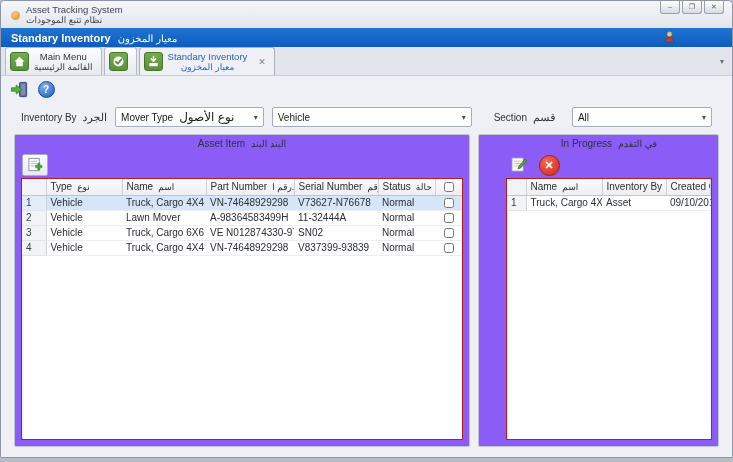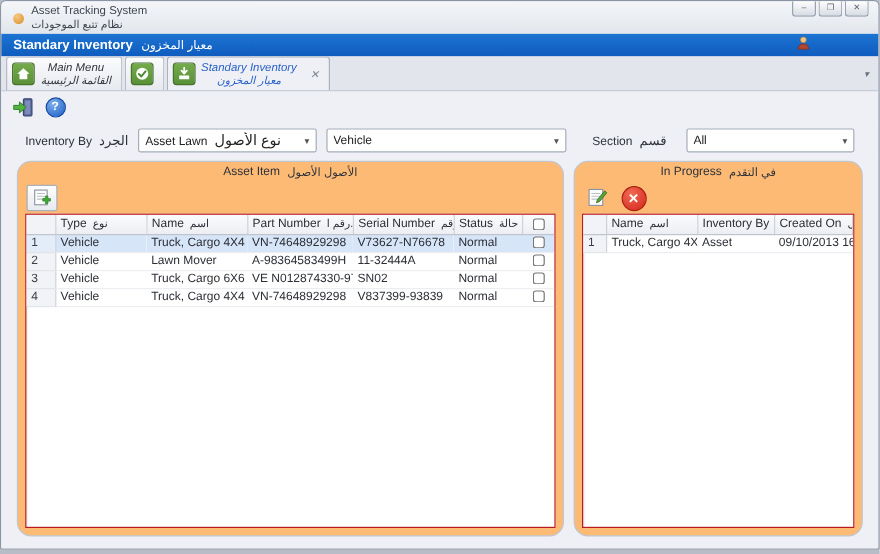--- a/index.html
+++ b/index.html
@@ -31,21 +31,21 @@
   .bluebar{height:19px;flex:0 0 19px;background:linear-gradient(#1d74d2,#0e5cbe);
     display:flex;align-items:center;justify-content:space-between;padding:0 10px;}
   .bluebar-left{display:flex;align-items:baseline;gap:7px;}
   .bluebar-en{color:#fff;font-weight:bold;font-size:11px;}
   .bluebar-ar{color:#fff;font-size:10px;}
   .bluebar-right{display:flex;align-items:center;gap:5px;}
   .user-name{color:#fff;font-weight:bold;font-size:9.5px;margin-top:29px;}
 
   
   .tabstrip{height:29px;flex:0 0 29px;background:#e2e5ec;border-bottom:1px solid #c9cdd6;
-    display:flex;align-items:flex-end;padding:0 4px;position:relative;font-style:italic;}
+    display:flex;align-items:flex-end;padding:0 4px;position:relative;}
   .tab{display:flex;align-items:center;gap:5px;height:28px;padding:0 8px 0 4px;
     border:1px solid #b6bbc6;border-bottom:none;border-radius:3px 3px 0 0;
     background:linear-gradient(#fbfcfd,#e6e9ef);margin-right:2px;cursor:default;}
   .tab.active{background:#eef0f5;border-color:#aab0bc;}
   .tab-icon{width:19px;height:19px;border-radius:3px;flex:0 0 auto;
     background:linear-gradient(#74ab4c,#5a9038);border:1px solid #47742c;
     display:flex;align-items:center;justify-content:center;}
   .tab-text{display:flex;flex-direction:column;line-height:10px;align-items:center;}
   .tab-en{font-size:9.5px;color:#33363e;}
   .tab-ar{font-size:9px;color:#33363e;}
@@ -74,24 +74,24 @@
   .combo .en{font-size:10px;color:#222;}
   .combo .ar{font-size:12px;color:#222;}
   .combo .arrow{font-size:8px;color:#555;margin-left:4px;}
   .combo-asset-type{width:156px;}
   .combo-vehicle{width:210px;}
   .flabel-section{margin-left:14px;width:74px;}
   .combo-section{width:147px;}
 
   
   .content{flex:1;display:flex;gap:8px;padding:2px 13px 10px 13px;background:#eef0f5;}
-  .panel{border:1px solid #c0c5cf;border-radius:12px;background:#fdba74;
+  .panel{border:1px solid #c0c5cf;border-radius:2px;background:#8b5cf6;
     display:flex;flex-direction:column;min-width:0;}
   .panel-left{flex:1;}
-  .panel-right{flex:0 0 241px;}
+  .panel-right{flex:0 0 241px;padding-left:21px;}
   .panel-caption{height:17px;flex:0 0 17px;display:flex;align-items:center;justify-content:center;gap:6px;}
   .panel-caption .en{font-size:10px;color:#2e323b;}
   .panel-caption .ar{font-size:9.5px;color:#2e323b;}
   .panel-toolbar{height:26px;flex:0 0 26px;display:flex;align-items:center;gap:6px;padding:0 7px;}
   .panel-body{flex:1;margin:0 6px 6px 6px;background:#fff;border:1px solid #b91c1c;
     box-shadow:inset 1px 1px 2px rgba(0,0,0,.10);overflow:hidden;}
 
   .icon-btn{width:26px;height:22px;border:1px solid #aab0bb;border-radius:2px;
     background:linear-gradient(#fdfdfe,#e7eaef);display:flex;align-items:center;justify-content:center;cursor:default;}
   .icon-plain{width:24px;height:22px;display:flex;align-items:center;justify-content:center;cursor:default;}
@@ -214,21 +214,21 @@
     </span>
   </div>
 
   <div class="filterrow">
     <span class="flabel">
       <span class="en">Inventory By</span>
       <span class="ar">الجرد</span>
     </span>
     <span class="combo combo-asset-type">
       <span class="val">
-        <span class="en">Asset Lawn</span>
+        <span class="en">Mover Type</span>
         <span class="ar">نوع الأصول</span>
       </span>
       <span class="arrow">▾</span>
     </span>
     <span class="combo combo-vehicle">
       <span class="val">
           <span class="en">Vehicle</span>
         </span>
       <span class="arrow">▾</span>
     </span>
@@ -242,21 +242,21 @@
         </span>
       <span class="arrow">▾</span>
     </span>
   </div>
 
   <div class="content">
 
     <div class="panel panel-left">
       <div class="panel-caption">
         <span class="en">Asset Item</span>
-        <span class="ar">الأصول الأصول</span>
+        <span class="ar">البند البند</span>
       </div>
       <div class="panel-toolbar">
         <span class="icon-btn">
           <svg width="17" height="16" viewBox="0 0 18 17">
               <rect x="2" y="1.5" width="11" height="13" fill="#fff" stroke="#8d94a0"></rect>
               <line x1="4" y1="4.5" x2="11" y2="4.5" stroke="#b9bfc9"></line>
               <line x1="4" y1="7" x2="11" y2="7" stroke="#b9bfc9"></line>
               <line x1="4" y1="9.5" x2="11" y2="9.5" stroke="#b9bfc9"></line>
               <path d="M12 8.5 h3 v3 h3 v3 h-3 v3 h-3 v-3 h-3 v-3 h3 z" transform="scale(0.75) translate(3.2,0.5)" fill="#3faa35" stroke="#2a7d22" stroke-width="0.8"></path>
             </svg>

